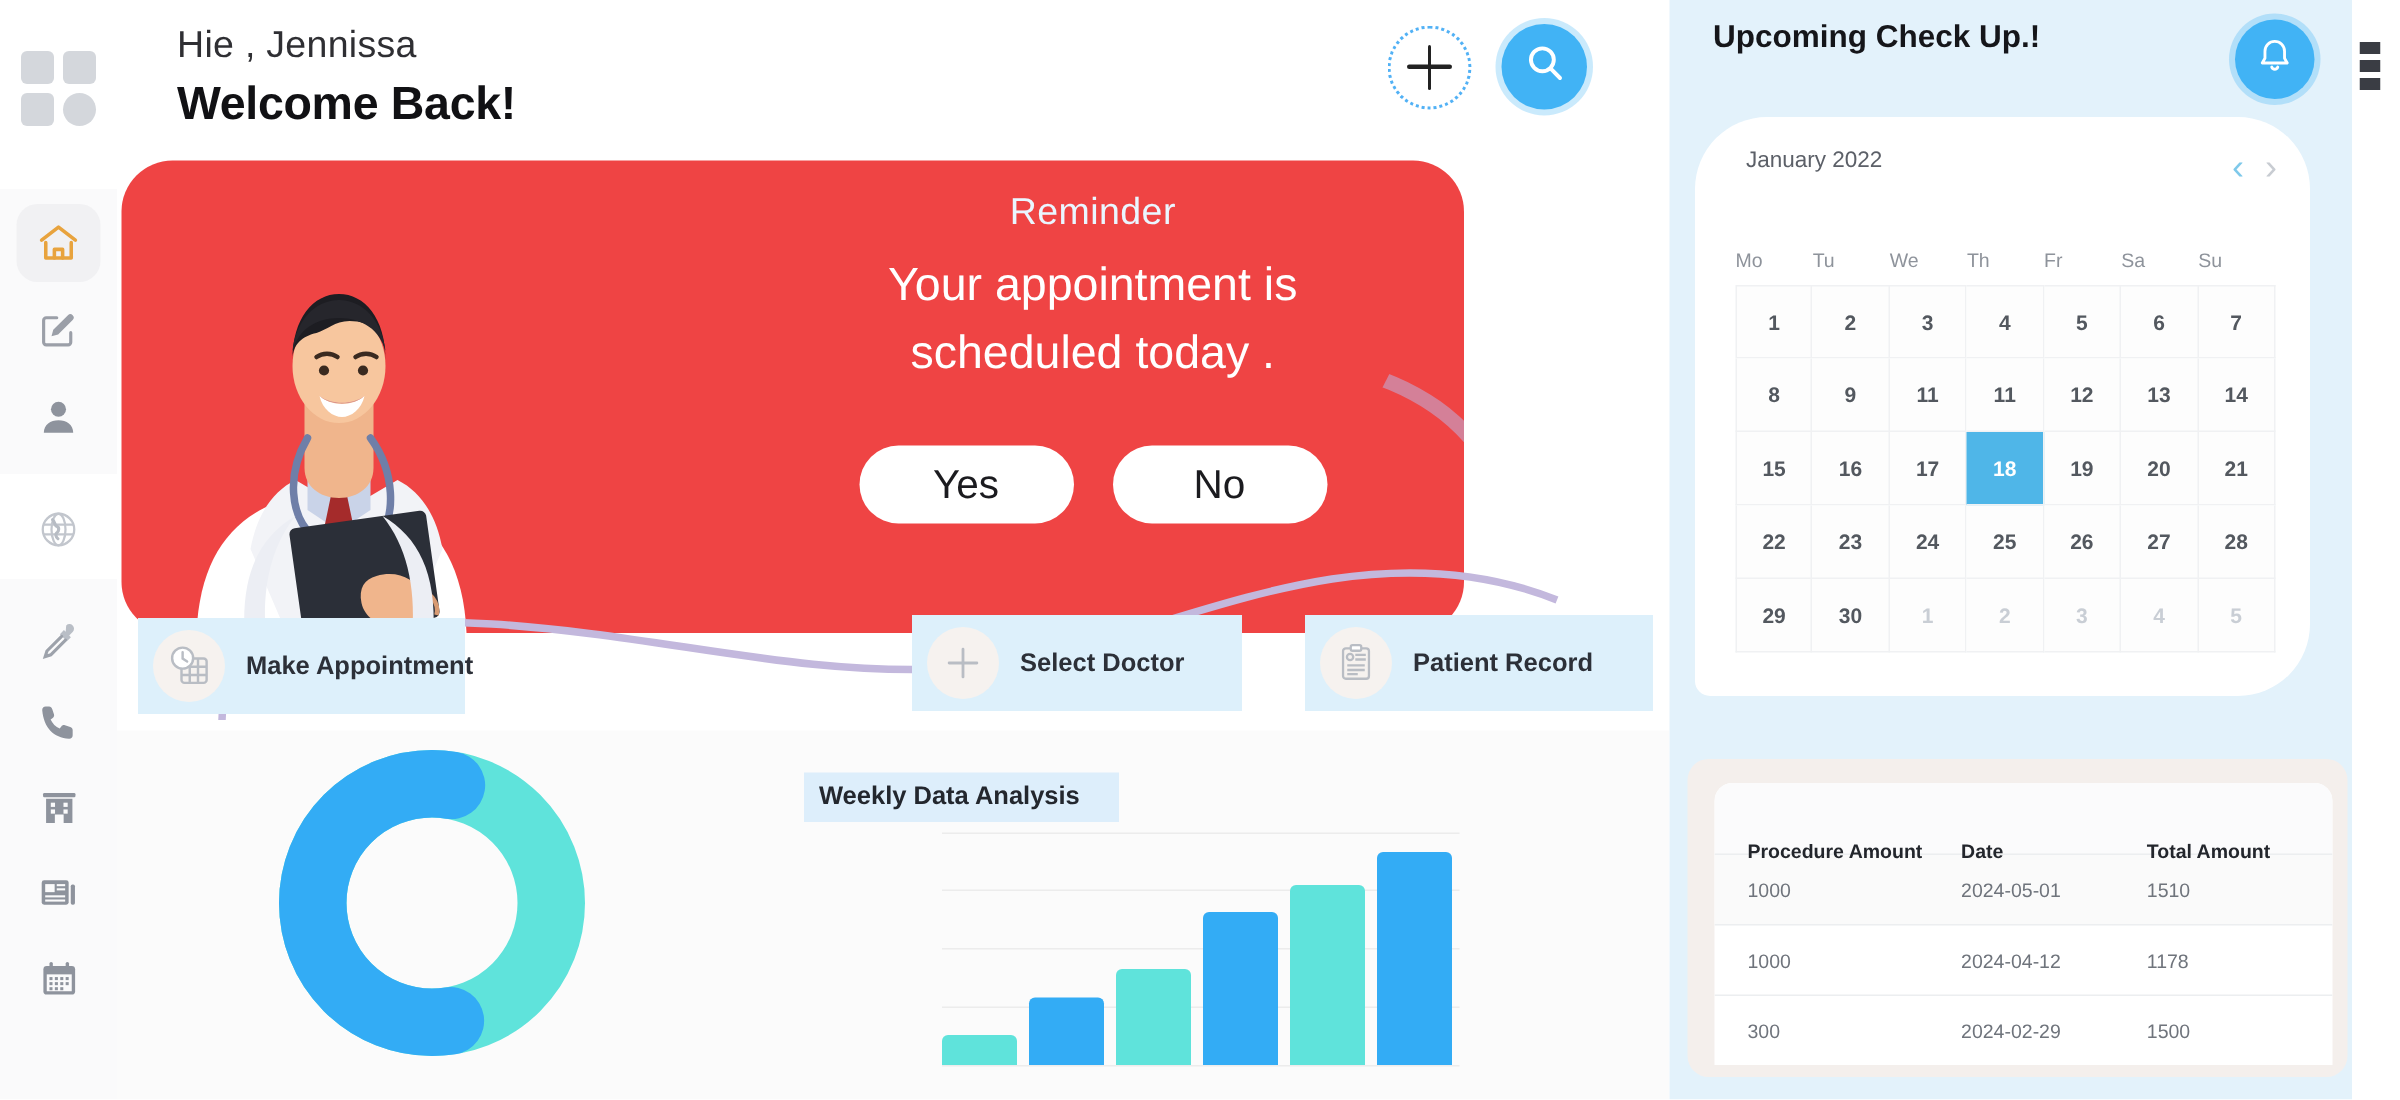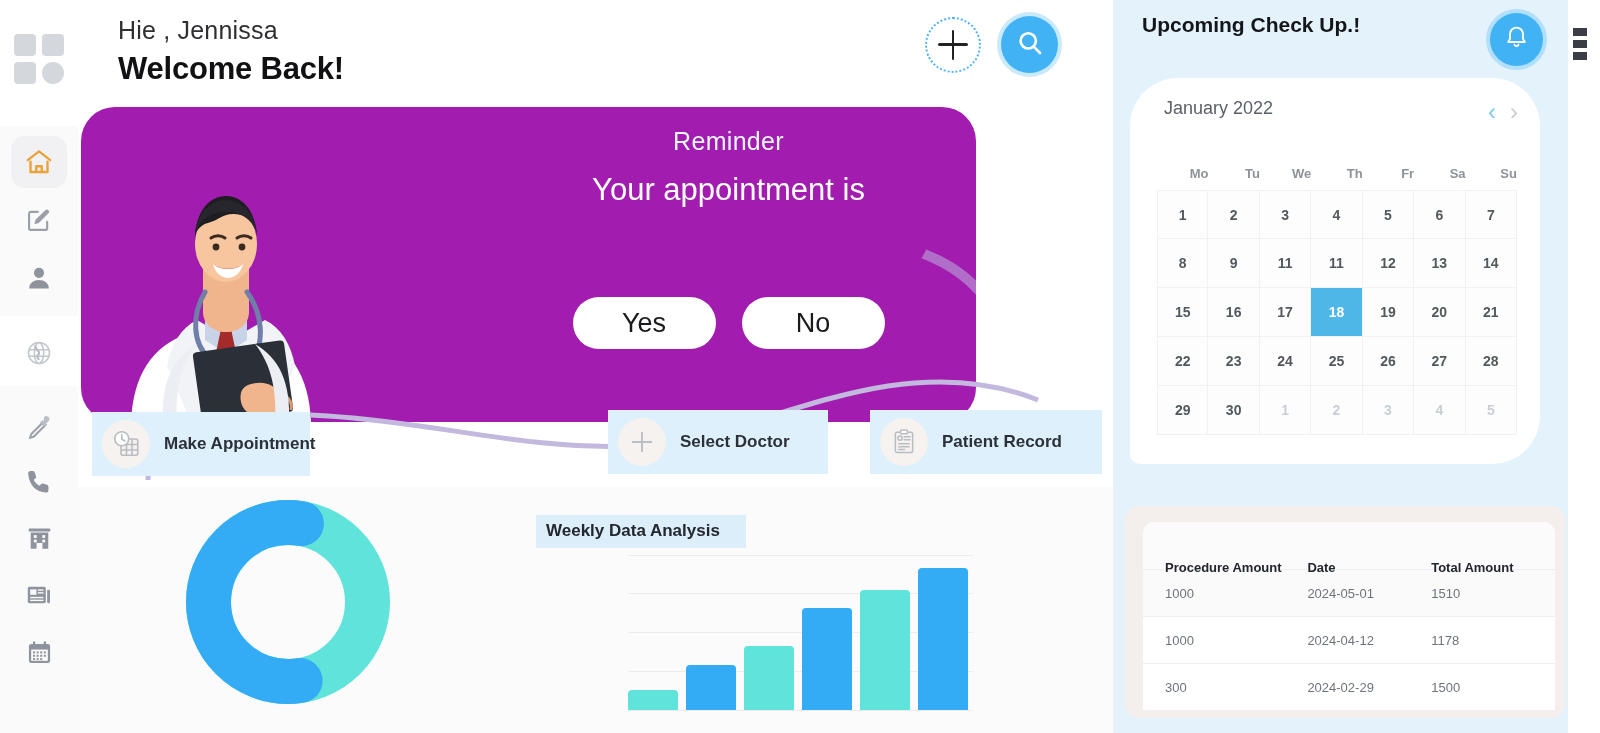--- a/index.html
+++ b/index.html
@@ -68,21 +68,21 @@
   .plus-btn .bar-v { position:absolute; width:2.6px; height:30px; background:#222; border-radius:2px;}
   .search-btn {
     width: 57px; height: 57px; border-radius: 50%;
     background: #41b3f5; display:flex; align-items:center; justify-content:center;
     box-shadow: 0 0 0 4px rgba(65,179,245,.28);
   }
 
   
   .reminder {
     position: absolute; left: 3px; top: 107px; width: 895px; height: 315px;
-    background: #a21caf; border-radius: 34px; overflow: hidden;
+    background: #ef4444; border-radius: 34px; overflow: hidden;
   }
   .rm-wave { position:absolute; right:-40px; bottom:-120px; width: 420px; height: 300px;
     border-radius:50%; border: 10px solid rgba(190,178,222,.55); border-left-color: transparent; border-top-color: transparent; transform: rotate(-18deg);}
   .rm-text { position:absolute; left: 420px; top: 20px; width: 455px; text-align:center; }
   .rm-title { font-size: 25px; color:#eaf6ff; font-weight:400; letter-spacing:.3px; }
   .rm-msg { font-size: 31px; color:#ffffff; font-weight:400; line-height:1.45; margin-top: 12px; }
   .rm-btns { position:absolute; left: 420px; top: 190px; width: 455px; display:flex; justify-content:center; gap: 26px;}
   .rm-btn {
     min-width: 143px; height: 52px; border-radius: 26px; background:#fff;
     display:flex; align-items:center; justify-content:center;
@@ -128,27 +128,27 @@
     background:#41b3f5; display:flex; align-items:center; justify-content:center;
     box-shadow: 0 0 0 4px rgba(65,179,245,.3);
   }
   .rp-edge-ghost { position:absolute; left: 460px; top: 28px; width: 14px; height: 34px; overflow:hidden; }
   .rp-edge-ghost span { display:block; height:8px; background:#3a3d44; margin-bottom:4px; width:14px; }
 
   .cal-card {
     position:absolute; left: 17px; top: 78px; width: 410px; height: 386px;
     background:#ffffff; border-radius: 48px 48px 48px 10px; overflow:hidden;
   }
-  .cal-head { position:absolute; left: 34px; top: 20px; font-size:18px; color:#5c6068; font-weight:400; }
+  .cal-head { position:absolute; left: 34px; top: 20px; font-size:15px; color:#5c6068; font-weight:400; }
   .cal-nav { position:absolute; right: 22px; top: 22px; display:flex; gap: 14px; align-items:center; }
   .cal-nav .chev { font-size: 24px; line-height:1; }
   .cal-nav .prev { color:#7fc9ea; }
   .cal-nav .next { color:#c8ccd2; }
   .wk-row { position:absolute; left: 27px; top: 88px; width: 360px; display:grid; grid-template-columns: repeat(7,1fr); }
-  .wk { text-align:right; font-size: 13px; color:#8e939b; font-weight:700; }
+  .wk { text-align:left; font-size: 13px; color:#8e939b; font-weight:400; }
   .days { position:absolute; left: 27px; top: 112px; width: 360px; display:grid; grid-template-columns: repeat(7,1fr); }
   .day {
     height: 49px; display:flex; align-items:center; justify-content:center;
     font-size: 14px; color:#53585f; font-weight:600;
     border-right: 1px solid #f0f1f3; border-bottom: 1px solid #f0f1f3;
     background: #fdfdfd;
   }
   .day.first-col { border-left: 1px solid #f0f1f3; }
   .day.top-row { border-top: 1px solid #f0f1f3; }
   .day.muted { color:#c9ced5; }
@@ -340,20 +340,21 @@
         <path d="M150 224c14-4 26 2 30 12s-2 20-14 22-24-6-26-16 2-16 10-18z" fill="#f0b58c"></path>
         <path d="M176 232c10 2 16 10 14 18" stroke="#d79a72" stroke-width="3" fill="none"></path>
         <path d="M62 262c-2-40 10-64 34-78-16 20-22 46-20 78z" fill="#eceef4"></path>
         <path d="M188 262c2-40-10-64-34-78 16 20 22 46 20 78z" fill="#eceef4"></path>
       </svg>
 
       <div class="rm-text">
         <div class="rm-title">Reminder</div>
         <div class="rm-msg">
           <div>Your appointment is</div>
+          <div>scheduled today .</div>
         </div>
       </div>
       <div class="rm-btns">
         <div class="rm-btn">Yes</div>
         <div class="rm-btn">No</div>
       </div>
     </div>
 
     <svg class="curve-layer" viewBox="0 0 1035 150">
       <path d="M70 150C70 92 150 80 250 86c110 7 200 34 300 30 90-4 170-46 260-60 60-9 110-2 150 14" fill="none" stroke="#c3b8dd" stroke-width="5"></path>

